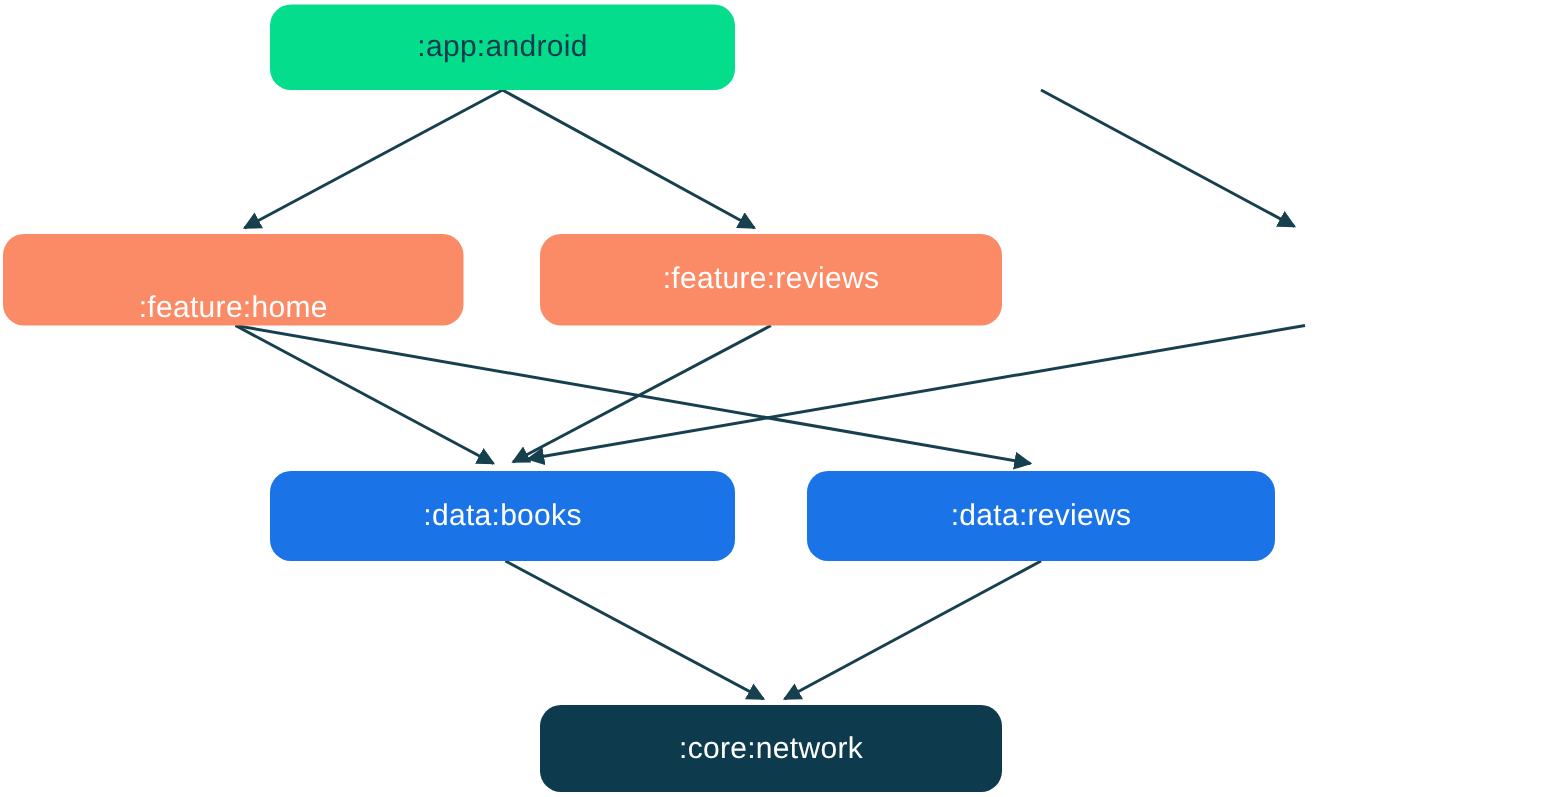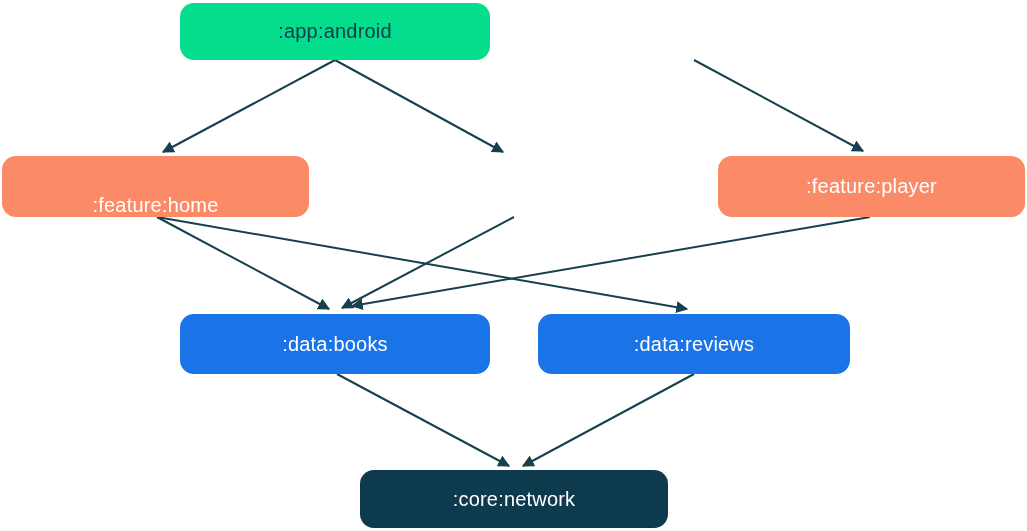--- a/index.html
+++ b/index.html
@@ -69,22 +69,22 @@
     <line class="edge" x1="337" y1="374" x2="509" y2="466" marker-end="url(#arrow)"></line>
     <line class="edge" x1="694" y1="374" x2="523" y2="466" marker-end="url(#arrow)"></line>
   </svg>
 
   <div class="node node-app" id="n-app-android">
     <span>:app:android</span>
   </div>
   <div class="node node-feature" id="n-feature-home">
     <span>:feature:home</span>
   </div>
-  <div class="node node-feature" id="n-feature-player">
-    <span>:feature:player</span>
+  <div class="node node-feature" id="n-feature-reviews">
+    <span>:feature:reviews</span>
   </div>
   <div class="node node-data" id="n-data-books">
     <span>:data:books</span>
   </div>
   <div class="node node-core" id="n-core-network">
     <span>:core:network</span>
   </div>
   <div class="node node-data" id="n-data-reviews">
     <span>:data:reviews</span>
   </div>

